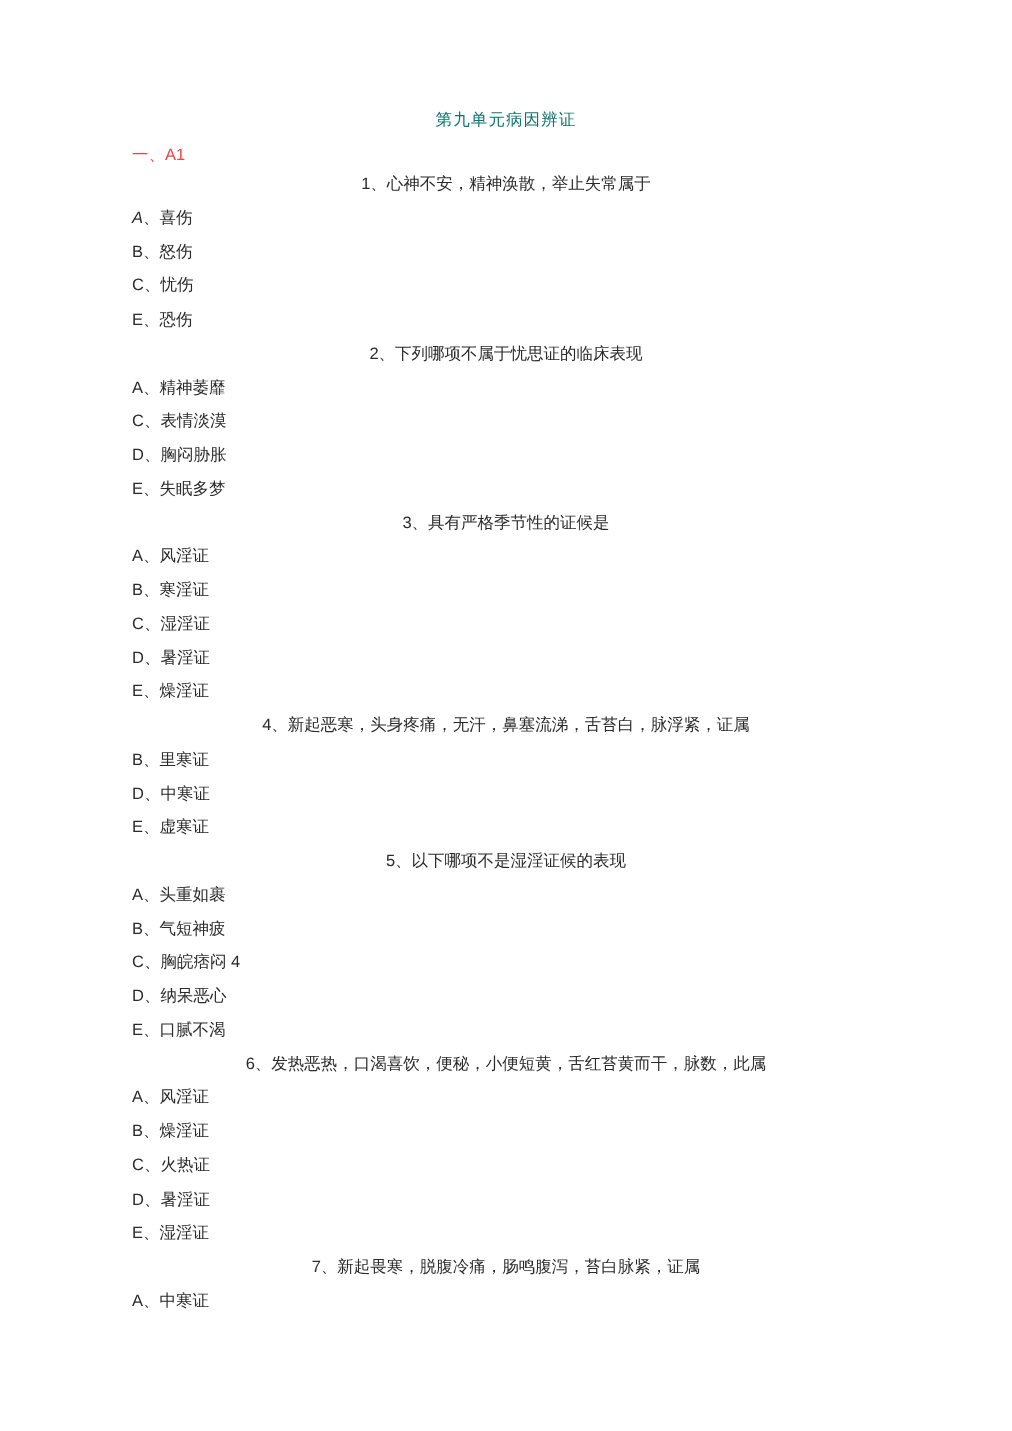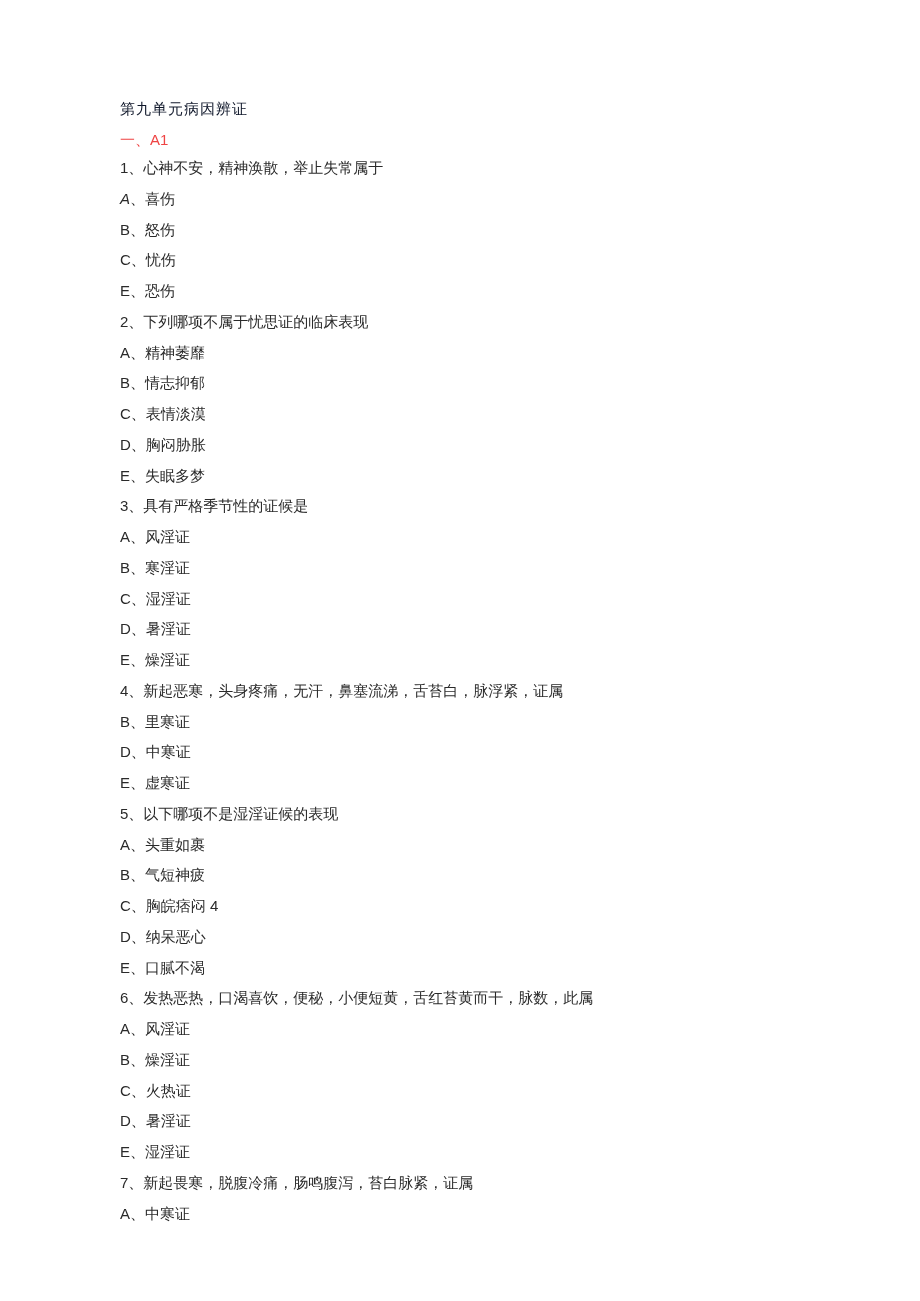--- a/index.html
+++ b/index.html
@@ -7,38 +7,39 @@
     padding: 0;
     background: #ffffff;
     font-family: "SimSun", "Songti SC", serif;
     width: 920px;
     min-height: 1301px;
   }
   .page {
     padding: 100px 120px 50px 120px;
   }
   .title {
-    text-align: left;
-    color: #0f172a;
+    text-align: center;
+    color: #0f766e;
     font-size: 15px;
     margin-bottom: 12px;
     letter-spacing: 1px;
   }
   .section-heading {
     font-size: 15px;
     color: #ef4444;
     margin: 0 0 6px 0;
     font-family: Arial, "SimSun", sans-serif;
   }
   .question {
     font-size: 15px;
     color: #2a2a2a;
     margin: 0 0 6px 0;
     line-height: 1.65;
     font-family: Arial, "SimSun", sans-serif;
+    text-align: center;
   }
   .option {
     font-size: 15px;
     color: #2a2a2a;
     margin: 0 0 6px 0;
     line-height: 1.65;
     font-family: Arial, "SimSun", sans-serif;
   }
   .option .letter {
     font-family: Arial, sans-serif;
@@ -54,21 +55,20 @@
   <div class="section-heading">一、A1</div>
 
   <div id="questions-container">
       <div class="question">1、心神不安，精神涣散，举止失常属于</div>
       <div class="option"><span class="letter" style="font-style: italic;">A</span><span>、</span><span>喜伤</span></div>
       <div class="option"><span class="letter">B</span><span>、</span><span>怒伤</span></div>
       <div class="option"><span class="letter">C</span><span>、</span><span>忧伤</span></div>
       <div class="option"><span class="letter">E</span><span>、</span><span>恐伤</span></div>
       <div class="question">2、下列哪项不属于忧思证的临床表现</div>
       <div class="option"><span class="letter">A</span><span>、</span><span>精神萎靡</span></div>
-      <div class="option"><span class="letter">B</span><span>、</span><span>情志抑郁</span></div>
       <div class="option"><span class="letter">C</span><span>、</span><span>表情淡漠</span></div>
       <div class="option"><span class="letter">D</span><span>、</span><span>胸闷胁胀</span></div>
       <div class="option"><span class="letter">E</span><span>、</span><span>失眠多梦</span></div>
       <div class="question">3、具有严格季节性的证候是</div>
       <div class="option"><span class="letter">A</span><span>、</span><span>风淫证</span></div>
       <div class="option"><span class="letter">B</span><span>、</span><span>寒淫证</span></div>
       <div class="option"><span class="letter">C</span><span>、</span><span>湿淫证</span></div>
       <div class="option"><span class="letter">D</span><span>、</span><span>暑淫证</span></div>
       <div class="option"><span class="letter">E</span><span>、</span><span>燥淫证</span></div>
       <div class="question">4、新起恶寒，头身疼痛，无汗，鼻塞流涕，舌苔白，脉浮紧，证属</div>

